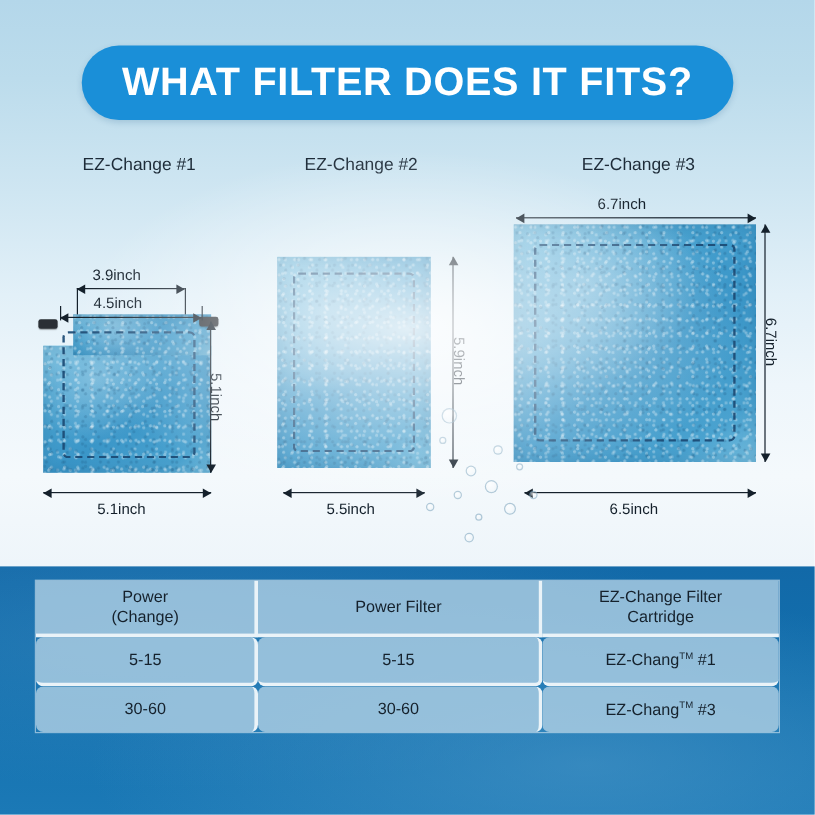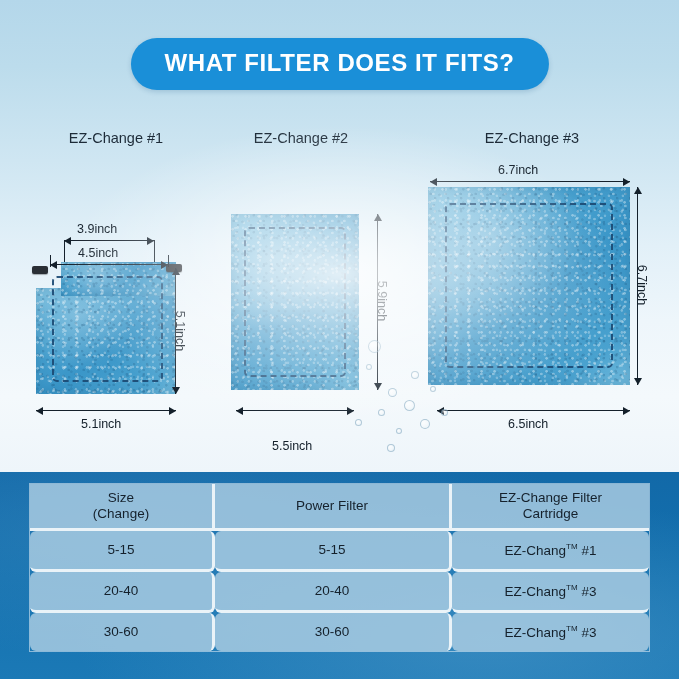--- a/index.html
+++ b/index.html
@@ -31,21 +31,21 @@
     pointer-events:none;
   }
 
   
   .title-pill{
     position:absolute;left:50%;top:38px;transform:translateX(-50%);
     background:#1a8fd8;
     color:#fff;
     padding:11px 34px 13px;
     border-radius:40px;
-    font-size:24px;font-weight:bold;letter-spacing:.6px;
+    font-size:33px;font-weight:bold;letter-spacing:.6px;
     white-space:nowrap;
     box-shadow:0 2px 5px rgba(10,70,120,.18);
     z-index:6;
   }
 
   
   .cap{
     position:absolute;top:130px;
     font-size:14.5px;color:#1d2b38;white-space:nowrap;
     transform:translateX(-50%);
@@ -216,21 +216,21 @@
 
     <div class="sponge" id="f2">
       <div class="body"></div>
       <div class="stitch"></div>
     </div>
 
     <div class="dimv" style="left:377px;top:214px;height:176px;"></div>
     <div class="dlabel vert" style="left:362px;top:294px;">5.9inch</div>
 
     <div class="dimh" style="left:236px;top:410px;width:118px;"></div>
-    <div class="dlabel" style="left:272px;top:439px;">5.5inch</div>
+    <div class="dlabel" style="left:272px;top:417px;">5.5inch</div>
 
     <div class="sponge" id="f3">
       <div class="body"></div>
       <div class="stitch"></div>
     </div>
 
     <div class="dimh" style="left:430px;top:181px;width:200px;"></div>
     <div class="dlabel" style="left:498px;top:163px;">6.7inch</div>
 
     <div class="dimv" style="left:637px;top:187px;height:198px;"></div>
@@ -256,44 +256,39 @@
   <div class="panel">
     <table>
       <colgroup>
         <col style="width:185px;">
         <col style="width:237px;">
         <col style="width:197px;">
       </colgroup>
       <thead>
         <tr>
           <th>
-            <div>Size</div>
+            <div>Power</div>
             <div>(Change)</div>
           </th>
           <th>
             <div>Power Filter</div>
           </th>
           <th>
             <div>EZ-Change Filter</div>
             <div>Cartridge</div>
           </th>
         </tr>
       </thead>
       <tbody>
         <tr>
           <td>5-15</td>
           <td>5-15</td>
           <td><span>EZ-Chang</span><span class="tm">TM</span>&nbsp;<span>#1</span></td>
         </tr>
         <tr>
-          <td>20-40</td>
-          <td>20-40</td>
-          <td><span>EZ-Chang</span><span class="tm">TM</span>&nbsp;<span>#3</span></td>
-        </tr>
-        <tr>
           <td>30-60</td>
           <td>30-60</td>
           <td><span>EZ-Chang</span><span class="tm">TM</span>&nbsp;<span>#3</span></td>
         </tr>
       </tbody>
     </table>
   </div>
 
 </div>
 

